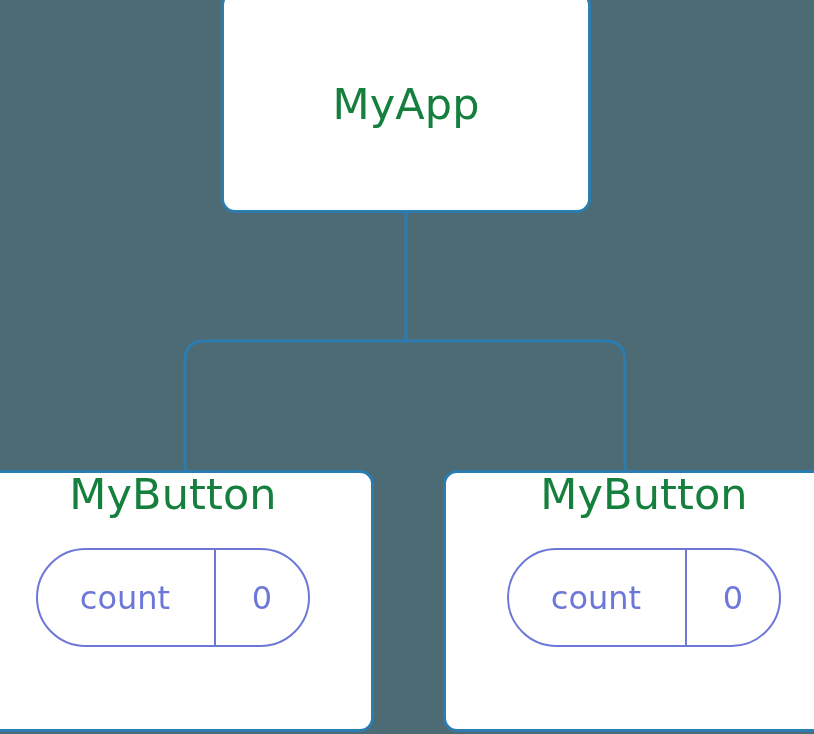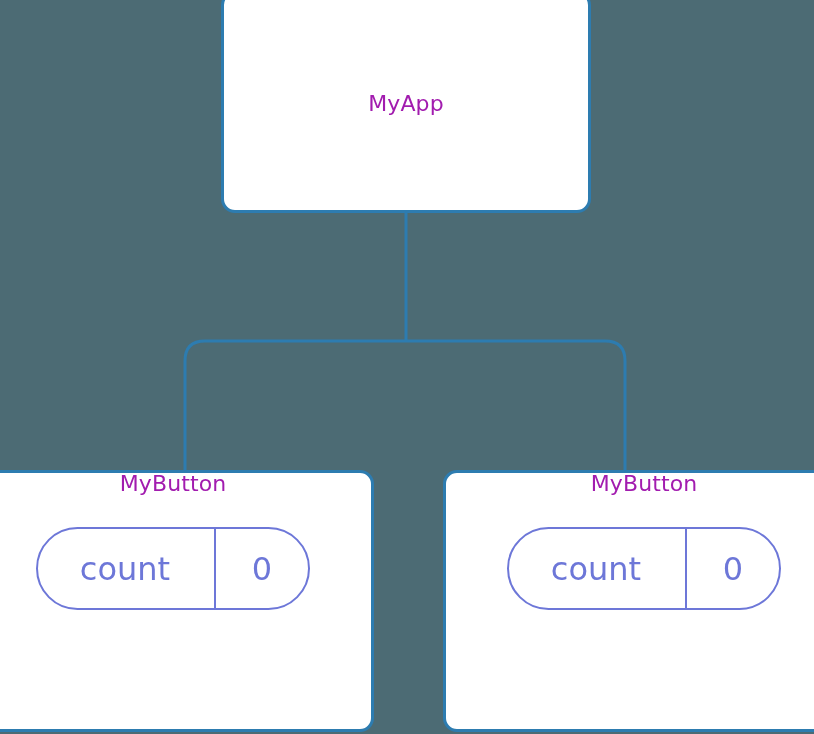--- a/index.html
+++ b/index.html
@@ -63,38 +63,38 @@
   .node--leaf-left {
     left: -28px;
     width: 402px;
   }
   .node--leaf-right {
     left: 443px;
     width: 402px;
   }
 
   .node-title {
-    color: #a21caf;
-    font-size: 22px;
+    color: #15803d;
+    font-size: 43px;
     line-height: 1;
     letter-spacing: 0.1px;
     white-space: nowrap;
   }
   .node--root .node-title {
     margin-top: 4px;
   }
   .node--leaf .node-title {
   }
 
   
   .state-pill {
     position: relative;
     box-sizing: border-box;
     margin-top: 32px;
-    height: 83px;
+    height: 99px;
     border: 2px solid #6d77d8;
     border-radius: 9999px;
     display: flex;
     align-items: stretch;
     background: transparent;
   }
   .state-key,
   .state-val {
     display: flex;
     align-items: center;

